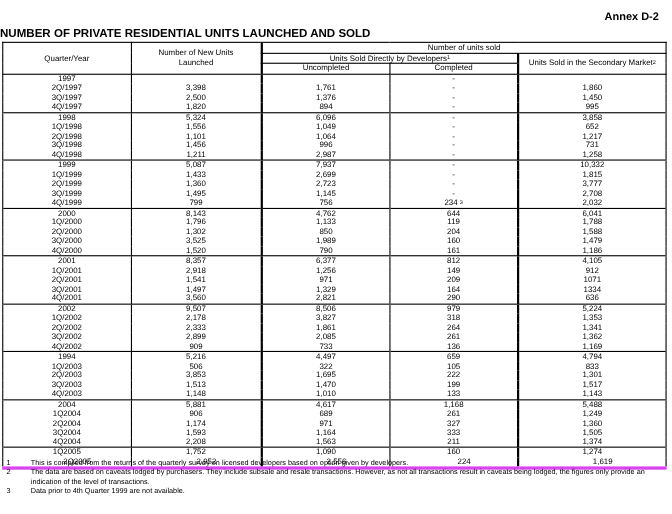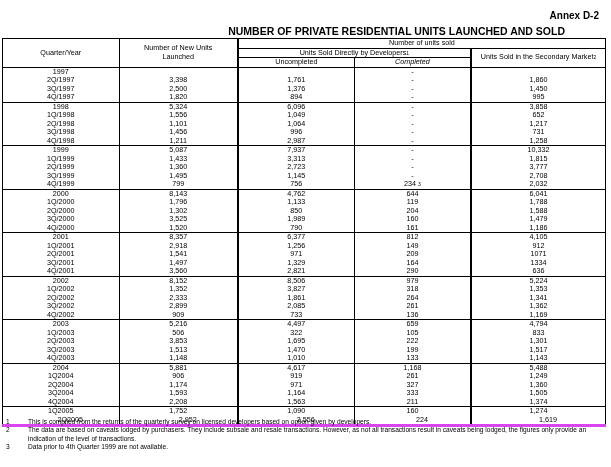--- a/index.html
+++ b/index.html
@@ -1,19 +1,19 @@
 <!DOCTYPE html>
 <html><head>
 <meta charset="utf-8">
 <style>
   html, body { margin:0; padding:0; background:#ffffff; }
   body { width:611px; height:467px; position:relative; overflow:hidden;
          font-family:"Liberation Sans", sans-serif; color:#000; }
   .annex { position:absolute; right:12px; top:10px; font-size:10px; font-weight:bold; }
-  .title { position:absolute; left:0; width:565px; top:25px; text-align:right;
+  .title { position:absolute; left:0; width:565px; top:25px; text-align:left;
            font-size:10.5px; font-weight:bold; }
   table.main { position:absolute; left:2px; top:38px; width:604px;
                border-collapse:collapse; table-layout:fixed; font-size:7.2px; }
   table.main td, table.main th { padding:0; text-align:center; font-weight:normal;
                line-height:8.5px; }
   .hdr th { border:1px solid #000; }
   th.h1 { border-left:1.5px solid #000; }
   .thick-top td { border-top:1.5px solid #000; }
   td.c1 { border-left:1px solid #000; border-right:1px solid #000; }
   td.c2 { border-right:2px solid #000;margin-top:17px; }
@@ -46,21 +46,21 @@
       <th rowspan="3" class="h1">Quarter/Year</th>
       <th rowspan="3" style="padding:0 22px;border-right:2px solid #000;">Number of New Units Launched</th>
       <th colspan="3">Number of units sold</th>
     </tr>
     <tr class="hdr">
       <th colspan="2" style="border-right:2px solid #000;"><span>Units Sold Directly by Developers</span><span class="sup">1</span></th>
       <th rowspan="2" style="padding:0 8px;"><span>Units Sold in the Secondary Market</span><span class="sup">2</span></th>
     </tr>
     <tr class="hdr">
       <th>Uncompleted</th>
-      <th style="border-right:2px solid #000;font-style:italic;">Completed</th>
+      <th style="border-right:2px solid #000;">Completed</th>
     </tr>
   </thead>
   <tbody id="tbody">
       <tr class="thick-top">
         <td class="c1"><span>1997</span></td>
         <td class="c2"><span></span></td>
         <td class="c3"><span></span></td>
         <td class="c4"><span>-</span></td>
         <td class="c5"><span></span></td>
       </tr>
@@ -123,21 +123,21 @@
       <tr class="thick-top">
         <td class="c1"><span>1999</span></td>
         <td class="c2"><span>5,087</span></td>
         <td class="c3"><span>7,937</span></td>
         <td class="c4"><span>-</span></td>
         <td class="c5"><span>10,332</span></td>
       </tr>
       <tr>
         <td class="c1"><span>1Q/1999</span></td>
         <td class="c2"><span>1,433</span></td>
-        <td class="c3"><span>3,313</span></td>
+        <td class="c3"><span>2,699</span></td>
         <td class="c4"><span>-</span></td>
         <td class="c5"><span>1,815</span></td>
       </tr>
       <tr>
         <td class="c1"><span>2Q/1999</span></td>
         <td class="c2"><span>1,360</span></td>
         <td class="c3"><span>2,723</span></td>
         <td class="c4"><span>-</span></td>
         <td class="c5"><span>3,777</span></td>
       </tr>
@@ -220,28 +220,28 @@
       </tr>
       <tr>
         <td class="c1"><span>4Q/2001</span></td>
         <td class="c2"><span>3,560</span></td>
         <td class="c3"><span>2,821</span></td>
         <td class="c4"><span>290</span></td>
         <td class="c5"><span>636</span></td>
       </tr>
       <tr class="thick-top">
         <td class="c1"><span>2002</span></td>
-        <td class="c2"><span>8,152</span></td>
+        <td class="c2"><span>9,507</span></td>
         <td class="c3"><span>8,506</span></td>
         <td class="c4"><span>979</span></td>
         <td class="c5"><span>5,224</span></td>
       </tr>
       <tr>
         <td class="c1"><span>1Q/2002</span></td>
-        <td class="c2"><span>1,352</span></td>
+        <td class="c2"><span>2,178</span></td>
         <td class="c3"><span>3,827</span></td>
         <td class="c4"><span>318</span></td>
         <td class="c5"><span>1,353</span></td>
       </tr>
       <tr>
         <td class="c1"><span>2Q/2002</span></td>
         <td class="c2"><span>2,333</span></td>
         <td class="c3"><span>1,861</span></td>
         <td class="c4"><span>264</span></td>
         <td class="c5"><span>1,341</span></td>
@@ -254,21 +254,21 @@
         <td class="c5"><span>1,362</span></td>
       </tr>
       <tr>
         <td class="c1"><span>4Q/2002</span></td>
         <td class="c2"><span>909</span></td>
         <td class="c3"><span>733</span></td>
         <td class="c4"><span>136</span></td>
         <td class="c5"><span>1,169</span></td>
       </tr>
       <tr class="thick-top">
-        <td class="c1"><span>2003</span></td>
+        <td class="c1"><span>1994</span></td>
         <td class="c2"><span>5,216</span></td>
         <td class="c3"><span>4,497</span></td>
         <td class="c4"><span>659</span></td>
         <td class="c5"><span>4,794</span></td>
       </tr>
       <tr>
         <td class="c1"><span>1Q/2003</span></td>
         <td class="c2"><span>506</span></td>
         <td class="c3"><span>322</span></td>
         <td class="c4"><span>105</span></td>
@@ -298,21 +298,21 @@
       <tr class="thick-top">
         <td class="c1"><span>2004</span></td>
         <td class="c2"><span>5,881</span></td>
         <td class="c3"><span>4,617</span></td>
         <td class="c4"><span>1,168</span></td>
         <td class="c5"><span>5,488</span></td>
       </tr>
       <tr>
         <td class="c1"><span>1Q2004</span></td>
         <td class="c2"><span>906</span></td>
-        <td class="c3"><span>919</span></td>
+        <td class="c3"><span>689</span></td>
         <td class="c4"><span>261</span></td>
         <td class="c5"><span>1,249</span></td>
       </tr>
       <tr>
         <td class="c1"><span>2Q2004</span></td>
         <td class="c2"><span>1,174</span></td>
         <td class="c3"><span>971</span></td>
         <td class="c4"><span>327</span></td>
         <td class="c5"><span>1,360</span></td>
       </tr>

